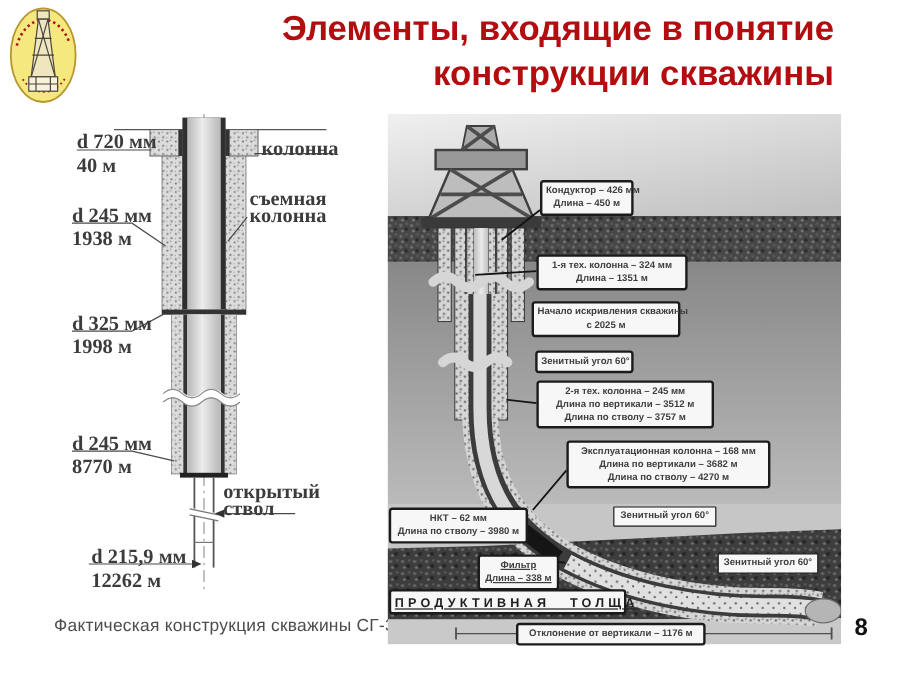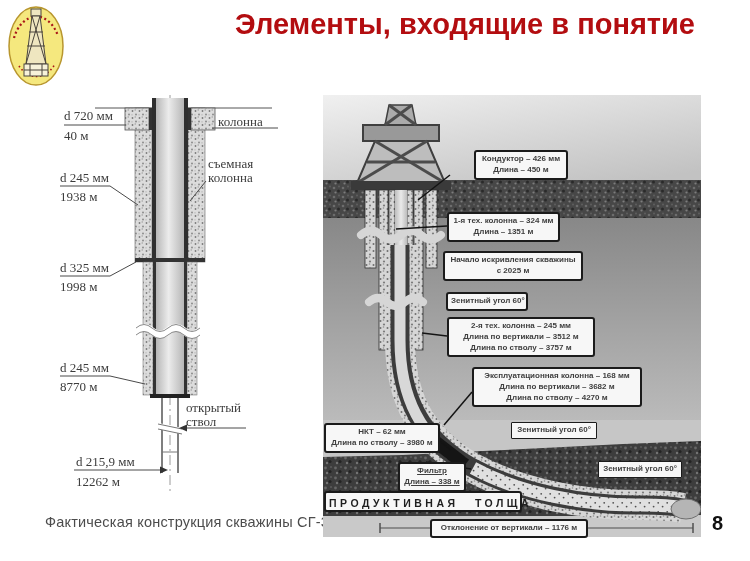--- a/index.html
+++ b/index.html
@@ -9,22 +9,22 @@
 
   .title { position:absolute; left:55px; top:5px; width:640px; text-align:right;
            color:#b30d10; font-weight:bold; font-size:29px; line-height:1.32;
            font-family:"Liberation Sans",sans-serif; }
 
   .logo { position:absolute; left:6px; top:2px; width:62px; height:86px; }
 
   
   .ldg { position:absolute; left:40px; top:95px; width:265px; height:415px; }
   .ldg svg { position:absolute; left:0; top:0; }
-  .llbl { position:absolute; font-family:"Liberation Serif",serif; font-weight:normal;
-          font-size:13px; color:#3c3c3c; white-space:nowrap; line-height:1; }
+  .llbl { position:absolute; font-family:"Liberation Serif",serif; font-weight:bold;
+          font-size:17px; color:#3c3c3c; white-space:nowrap; line-height:1; }
   .lcap { position:absolute; left:45px; top:514px; font-size:14.5px; color:#4c4c4c;
           letter-spacing:.2px; }
 
   
   .rdg { position:absolute; left:323px; top:95px; width:378px; height:442px; }
   .rdg svg { position:absolute; left:0; top:0; }
   .callout { position:absolute; background:#f7f7f7; border:2px solid #1b1b1b; border-radius:3px;
              color:#3e3e3e; font-weight:bold; font-size:8px; line-height:1.35; text-align:center;
              padding:2px 3px; white-space:nowrap; }
   .callout.thin { border-width:1px; border-radius:1px; }
@@ -52,20 +52,21 @@
         <rect x="18" y="62" width="24" height="12" fill="#f7f2da"></rect>
         <line x1="18" y1="68" x2="42" y2="68"></line>
         <line x1="24" y1="62" x2="24" y2="74"></line>
         <line x1="36" y1="62" x2="36" y2="74"></line>
       </g>
     </svg>
   </div>
 
   <div class="title">
     <div>Элементы, входящие в понятие</div>
+    <div>конструкции скважины</div>
   </div>
 
   <div class="ldg">
     <svg viewBox="0 0 265 415" width="265" height="415">
       <defs>
         <pattern id="spkL" width="7" height="7" patternUnits="userSpaceOnUse">
           <rect width="7" height="7" fill="#dcdcdc"></rect>
           <circle cx="1.5" cy="2" r="0.9" fill="#7a7a7a"></circle>
           <circle cx="5" cy="5.5" r="1" fill="#8d8d8d"></circle>
           <circle cx="4.2" cy="1" r="0.7" fill="#9a9a9a"></circle>
@@ -243,31 +244,31 @@
         <path d="M 149,297 L 121,330"></path>
         <path d="M 114,344 L 128,355"></path>
         <path d="M 103,367 L 148,374"></path>
       </g>
 
       <line x1="57" y1="433" x2="370" y2="433" stroke="#4f4f4f" stroke-width="1.2"></line>
       <line x1="57" y1="428" x2="57" y2="438" stroke="#4f4f4f" stroke-width="1.5"></line>
       <line x1="370" y1="428" x2="370" y2="438" stroke="#4f4f4f" stroke-width="1.5"></line>
     </svg>
 
-    <div class="callout" style="left:127px; top:55px; width:94px;margin-left:24px;">
+    <div class="callout" style="left:127px; top:55px; width:78px;">
       <div>Кондуктор – 426 мм</div>
       <div>Длина – 450 м</div>
     </div>
 
-    <div class="callout" style="left:124px; top:117px; width:113px;">
+    <div class="callout" style="left:124px; top:117px; width:126px;">
       <div>1-я тех. колонна – 324 мм</div>
       <div>Длина – 1351 м</div>
     </div>
 
-    <div class="callout" style="left:120px; top:156px; width:140px;">
+    <div class="callout" style="left:120px; top:156px; width:124px;">
       <div>Начало искривления скважины</div>
       <div>с 2025 м</div>
     </div>
 
     <div class="callout" style="left:123px; top:197px; width:82px;">
       <div>Зенитный угол 60°</div>
     </div>
 
     <div class="callout" style="left:124px; top:222px; width:148px;">
       <div>2-я тех. колонна – 245 мм</div>
@@ -292,21 +293,21 @@
 
     <div class="callout" style="left:75px; top:367px; width:68px;text-decoration:underline;">
       <div>Фильтр</div>
       <div>Длина – 338 м</div>
     </div>
 
     <div class="callout thin" style="left:275px; top:366px; width:84px;">
       <div>Зенитный угол 60°</div>
     </div>
 
-    <div class="callout productive" style="left:1px; top:396px; width:198px; height:21px;">
+    <div class="callout productive" style="left:1px; top:396px; width:198px; height:21px;text-decoration:underline;">
       <div>ПРОДУКТИВНАЯ ТОЛЩА</div>
     </div>
 
     <div class="callout" style="left:107px; top:424px; width:158px;">
       <div>Отклонение от вертикали – 1176 м</div>
     </div>
   </div>
 
   <div class="pagenum">8</div>
 </div>

